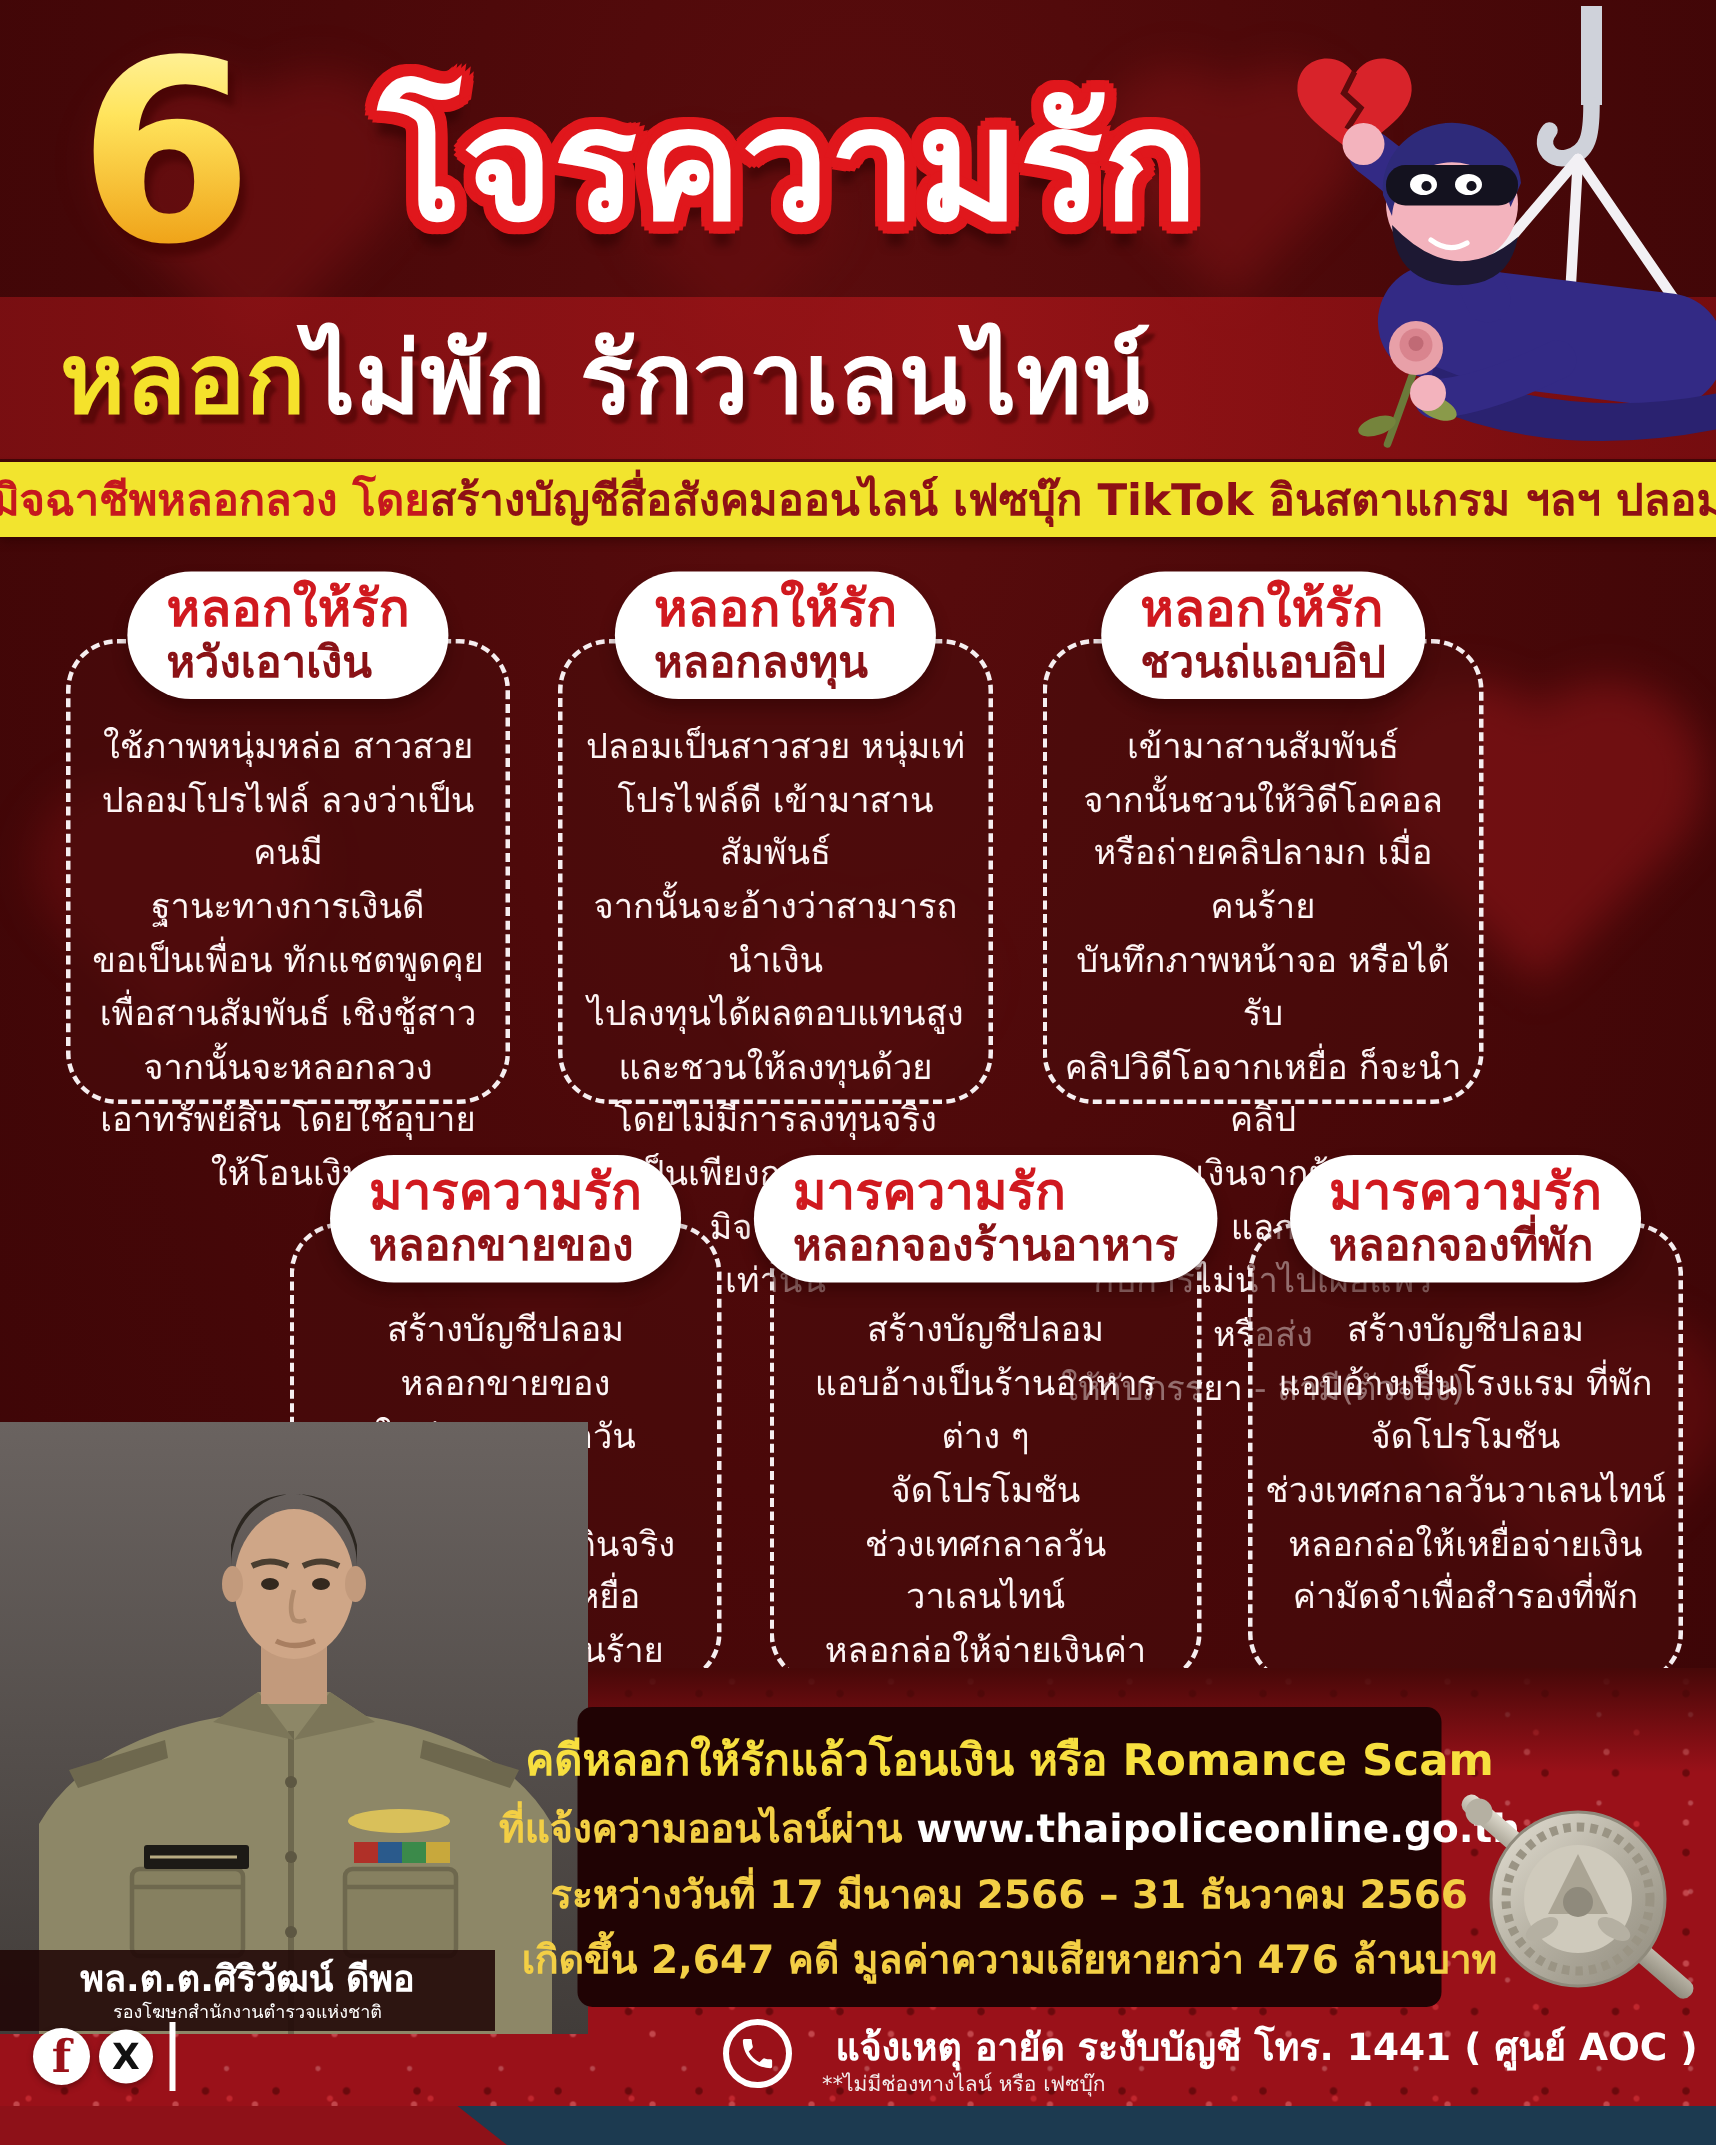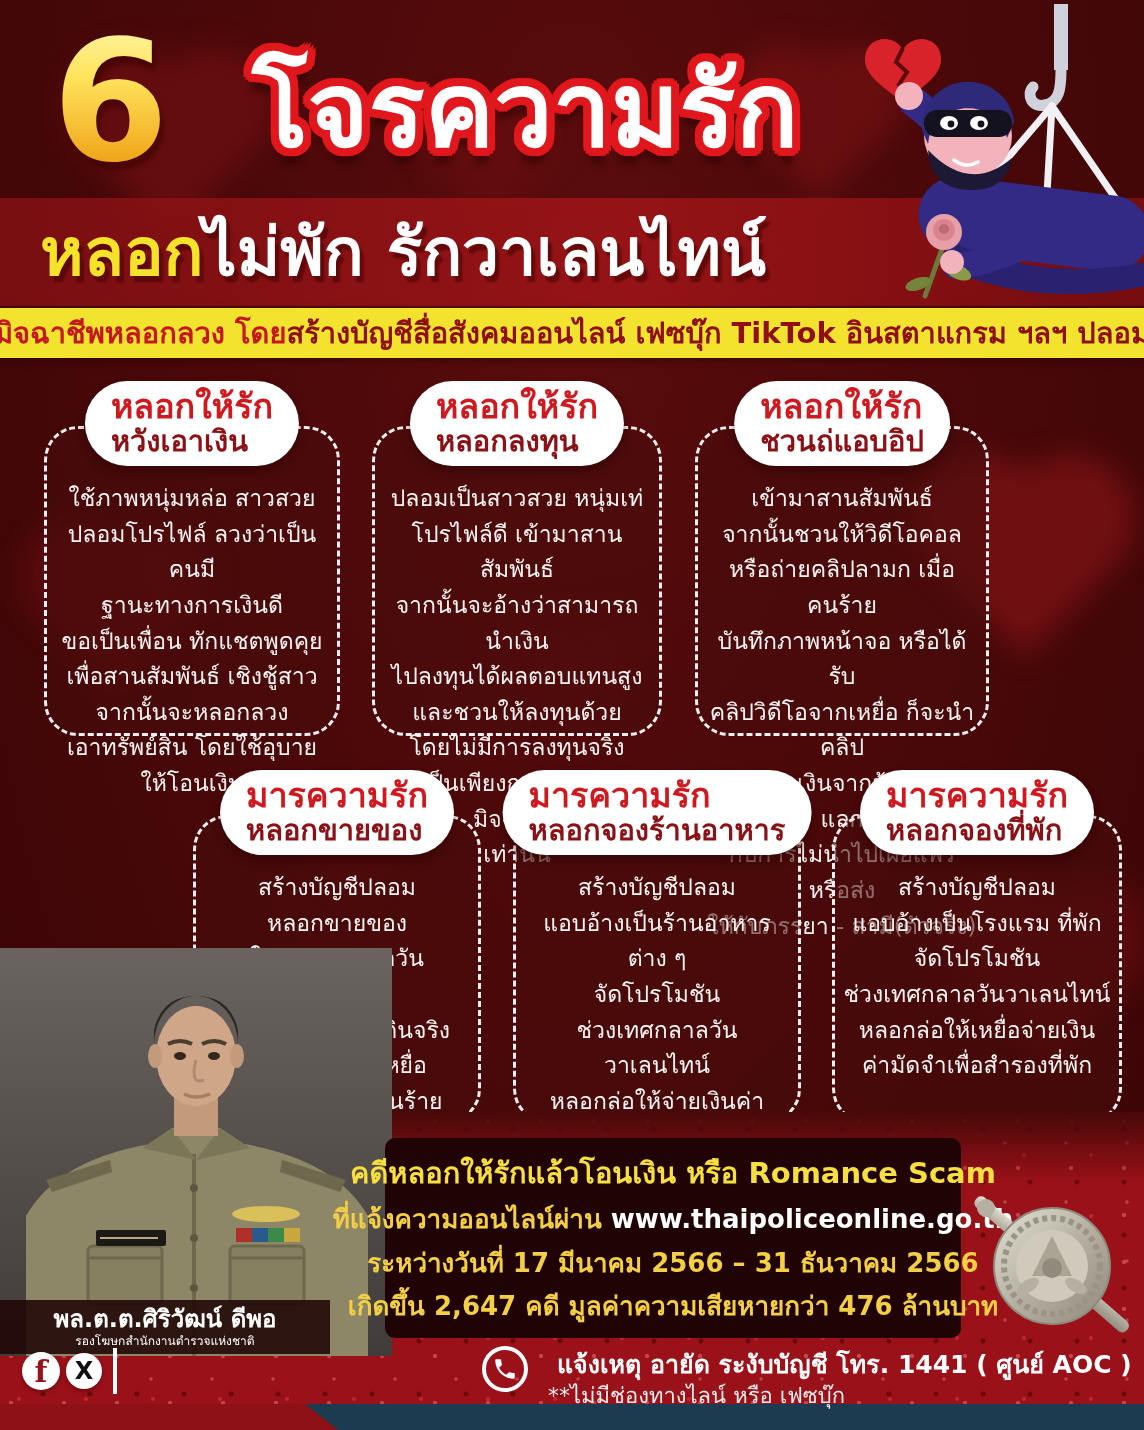--- a/index.html
+++ b/index.html
@@ -76,21 +76,21 @@
   .soc{position:absolute;border-radius:50%;background:#fff;display:flex;align-items:center;
     justify-content:center;box-shadow:0 2px 4px rgba(40,0,0,.4);}
   .fb{left:22px;top:1352px;width:38px;height:38px;color:#9a1119;font-weight:800;font-size:30px;
     font-family:"DejaVu Serif","Liberation Serif",serif;}
   .xx{left:66px;top:1353px;width:36px;height:36px;color:#111;font-weight:800;font-size:24px;}
   .f-bar{position:absolute;left:113px;top:1348px;width:4px;height:46px;background:#fff;}
   .agency{position:absolute;left:130px;top:1352px;font-size:32px;font-weight:700;color:#fff;white-space:nowrap;}
   .phone-c{position:absolute;left:482px;top:1346px;width:46px;height:46px;border:4px solid #fff;
     border-radius:50%;display:flex;align-items:center;justify-content:center;}
   .hotline{position:absolute;left:545px;top:1344px;font-size:25px;font-weight:600;color:#fff;white-space:nowrap;margin-left:12px;}
-  .hot-note{position:absolute;left:548px;top:1378px;font-size:22px;font-weight:500;color:#f3eeee;white-space:nowrap;}
+  .hot-note{position:absolute;left:548px;top:1378px;font-size:14px;font-weight:500;color:#f3eeee;white-space:nowrap;}
   .thief{position:absolute;left:806px;top:4px;}
   .emblem{position:absolute;left:966px;top:1178px;}
 </style>
 </head>
 <body>
 
 <div id="poster">
 
   <div class="heart" style="--s:120px;left:110px;top:90px;background:#721012;opacity:.65;"></div>
   <div class="heart" style="--s:80px;left:450px;top:130px;background:#6d0e10;opacity:.5;"></div>

